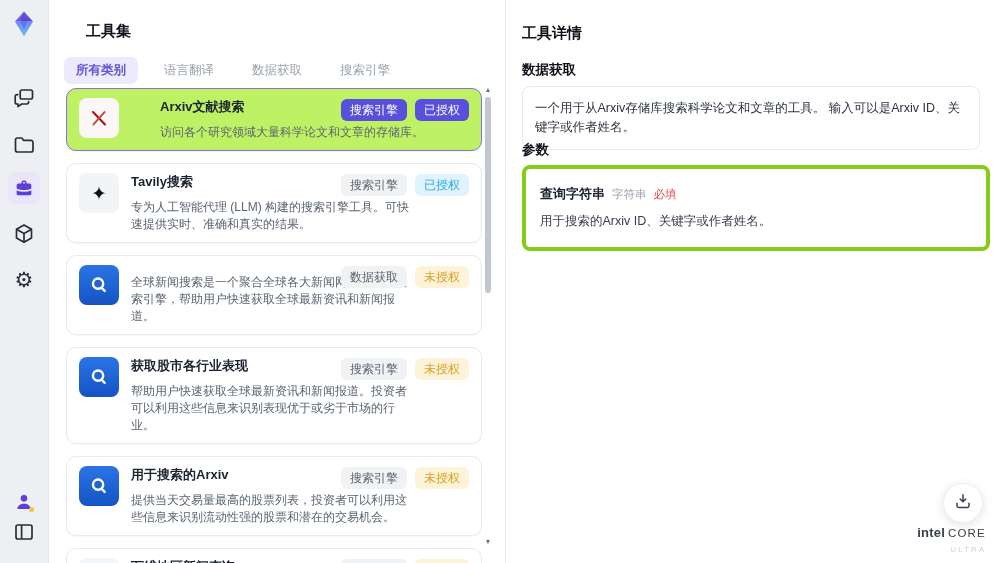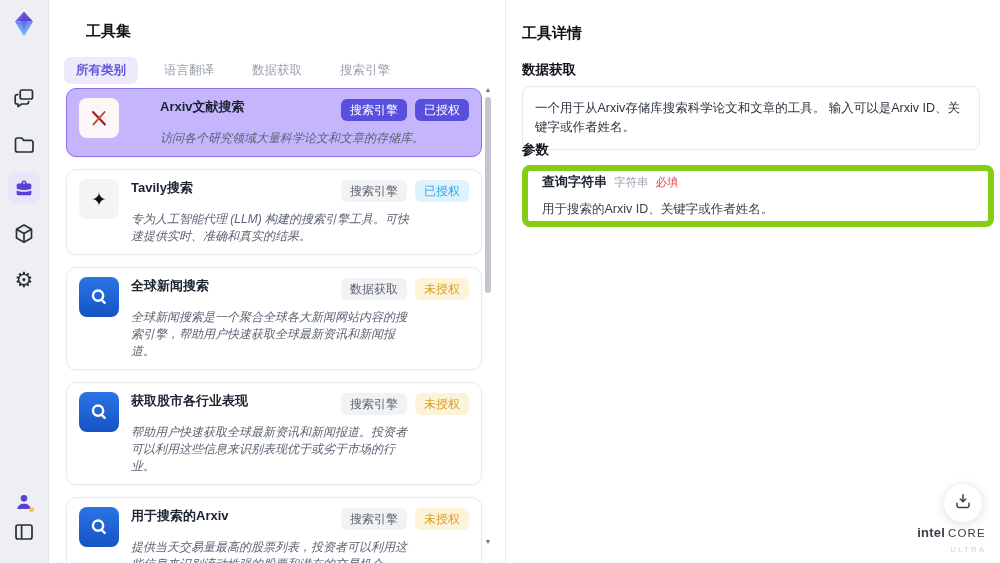--- a/index.html
+++ b/index.html
@@ -31,31 +31,31 @@
   .tabs{position:absolute;left:64px;top:57px;display:flex;gap:14px;align-items:center;}
   .tab{font-size:12.5px;color:#9aa1ac;padding:5px 12px;border-radius:7px;cursor:pointer;white-space:nowrap;}
   .tab.active{background:#eceafc;color:#6355d8;font-weight:bold;}
   .tool-list{position:absolute;left:66px;top:88px;width:416px;height:475px;overflow:hidden;}
   .tool-card{
     position:relative;display:flex;gap:12px;align-items:flex-start;
     background:#fff;border:1px solid #e8eaee;border-radius:10px;
     padding:9px 12px;margin-bottom:12px;box-sizing:border-box;
     box-shadow:0 1px 2px rgba(16,24,40,.04);cursor:pointer;
   }
-  .tool-card.selected{background:#c4b5fd;border:1.5px solid #8a6fe8;gap:41px;}
+  .tool-card.selected{background:#bef264;border:1.5px solid #8a6fe8;gap:41px;}
   .tool-icon{
     width:40px;height:40px;border-radius:8px;flex:0 0 40px;
     display:flex;align-items:center;justify-content:center;overflow:hidden;
   }
   .tool-icon.arxiv{background:#fbf7f6;}
   .tool-icon.tavily{background:#f3f4f6;font-size:19px;color:#111;}
   .tool-icon.bluesearch{background:linear-gradient(180deg,#2b74e6,#1553c4);}
   .tool-icon.news{background:#f4f5f6;}
   .tool-name{font-size:13px;font-weight:bold;color:#1b2330;line-height:17px;}
-  .tool-desc{font-size:12px;color:#5b6472;line-height:17px;margin-top:15px;max-width:282px;font-style:italic;}
+  .tool-desc{font-size:12px;color:#5b6472;line-height:17px;margin-top:9px;max-width:282px;}
   .tool-badges{position:absolute;top:10px;right:12px;display:flex;gap:8px;}
   .pill{font-size:12px;line-height:1;padding:5px 9px;border-radius:6px;white-space:nowrap;}
   .pill-purple{background:#584fdd;color:#ffffff;}
   .pill-gray{background:#f1f2f4;color:#5f6672;}
   .pill-blue{background:#dff2fd;color:#2ea8e6;}
   .pill-amber{background:#fcf3d9;color:#d9a023;text-align:center;}
   
   .scrollbar{position:absolute;left:483px;top:86px;width:10px;height:470px;}
   .sb-arrow{position:absolute;left:0;width:10px;text-align:center;font-size:7px;color:#6b7280;line-height:8px;}
   .sb-up{top:0;}
@@ -67,21 +67,21 @@
   .section-h{font-size:13.5px;font-weight:bold;color:#10131a;}
   .intro-h{position:absolute;left:16px;top:61px;}
   .intro-box{
     position:absolute;left:16px;top:86px;width:432px;
     border:1px solid #e8eaee;border-radius:8px;padding:12px 12px;
     font-size:12.5px;color:#2c3340;line-height:1.5;background:#fff;
   }
   .params-h{position:absolute;left:16px;top:141px;}
   .param-box{
     position:absolute;left:16px;top:165px;width:432px;
-    border:6px solid #84cc16;border-radius:8px;padding:2px 14px;background:#fff;
+    border:4px solid #84cc16;border-radius:8px;padding:16px 14px;background:#fff;
   }
   .param-line{display:flex;align-items:baseline;gap:7px;}
   .param-name{font-size:13px;font-weight:bold;color:#1b2330;}
   .param-type{font-size:11.5px;color:#9aa1ac;}
   .param-req{font-size:11.5px;color:#e5484d;}
   .param-desc{font-size:12.5px;color:#39404c;margin-top:9px;line-height:1.5;}
   
   .fab{
     position:absolute;right:17px;bottom:40px;width:38px;height:38px;border-radius:50%;
     background:#fff;border:1px solid #eef0f3;box-shadow:0 2px 10px rgba(16,24,40,.12);
@@ -200,21 +200,20 @@
     </div>
   </div>
     <div class="tool-card">
     <div class="tool-icon bluesearch">
         <svg width="22" height="22" viewBox="0 0 24 24" fill="none" stroke="#ffffff" stroke-width="2.6" stroke-linecap="round">
           <circle cx="11" cy="10.5" r="5.6"></circle>
           <path d="M14.8 15l3.4 3.4"></path>
         </svg>
       </div>
     <div class="tool-main">
-      <div class="tool-name">全球新闻搜索</div>
       <div class="tool-desc">全球新闻搜索是一个聚合全球各大新闻网站内容的搜索引擎，帮助用户快速获取全球最新资讯和新闻报道。</div>
     </div>
     <div class="tool-badges">
       <span class="pill cat pill-gray">数据获取</span>
       <span class="pill auth pill-amber">未授权</span>
     </div>
   </div>
     <div class="tool-card">
     <div class="tool-icon bluesearch">
         <svg width="22" height="22" viewBox="0 0 24 24" fill="none" stroke="#ffffff" stroke-width="2.6" stroke-linecap="round">

